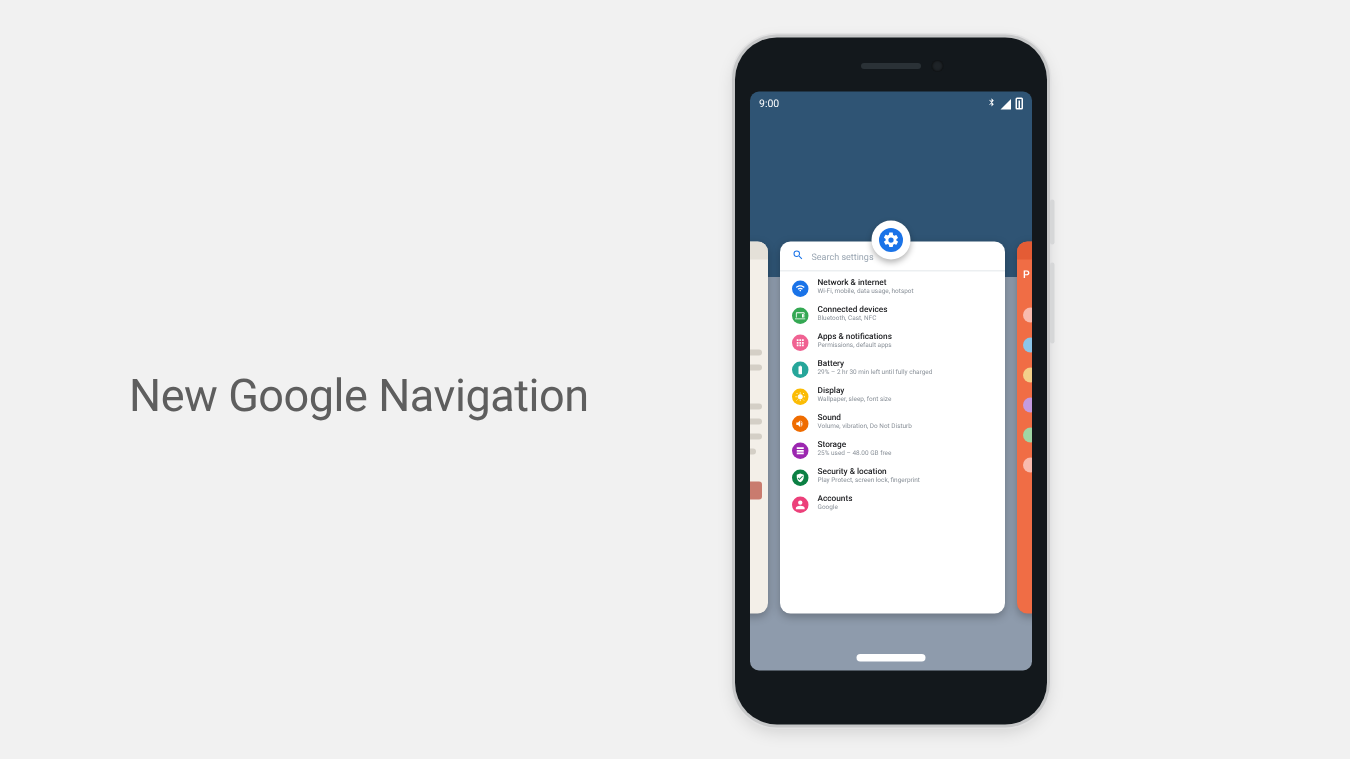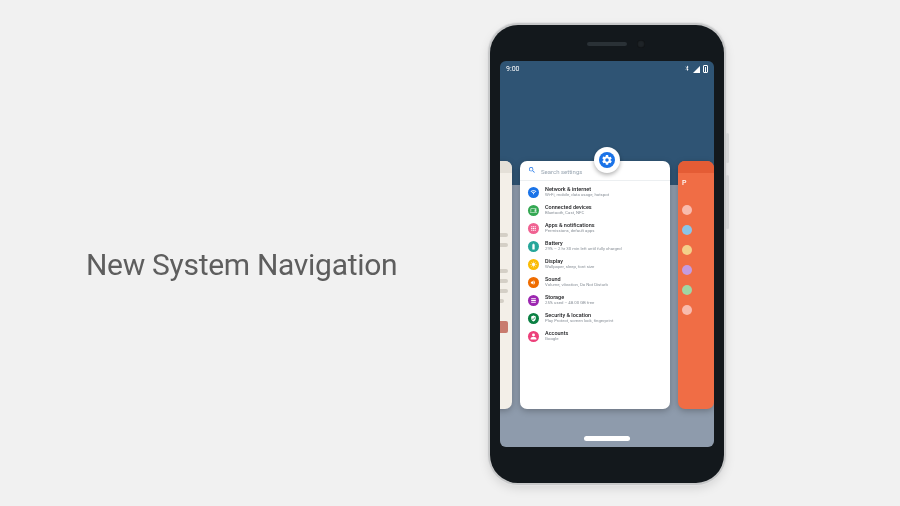--- a/index.html
+++ b/index.html
@@ -17,21 +17,21 @@
     color: #5e5e5e;
     font-weight: 400;
     letter-spacing: -0.3px;
   }
 
   
   .phone {
     position: absolute;
     left: 490px;
     top: 25px;
-    width: 234px;
+    width: 208px;
     height: 458px;
     background: #13181c;
     border-radius: 28px;
     box-shadow:
       0 0 0 2px #c7c8c9,
       0 0 0 3px #e2e2e3,
       0 4px 12px rgba(0,0,0,.15);
     padding-left: 11px;
   }
   .side-btn {
@@ -149,21 +149,21 @@
     flex:0 0 11px; display:flex; align-items:center; justify-content:center;
   }
   .srow .ic svg { width:7px; height:7px; fill:#fff; }
   .srow .txts { line-height:1.05; }
   .srow .t  { font-size:5.5px; color:#202124; font-weight:500; }
   .srow .s  { font-size:4.3px; color:#8a9199; }
 </style>
 </head>
 <body>
 
-<div class="slide-title">New System Navigation</div>
+<div class="slide-title">New Google Navigation</div>
 
 <div class="phone">
   <div class="side-btn power"></div>
   <div class="side-btn vol"></div>
   <div class="speaker"></div>
   <div class="front-cam"></div>
 
   <div class="screen">
 
     <div class="statusbar">

